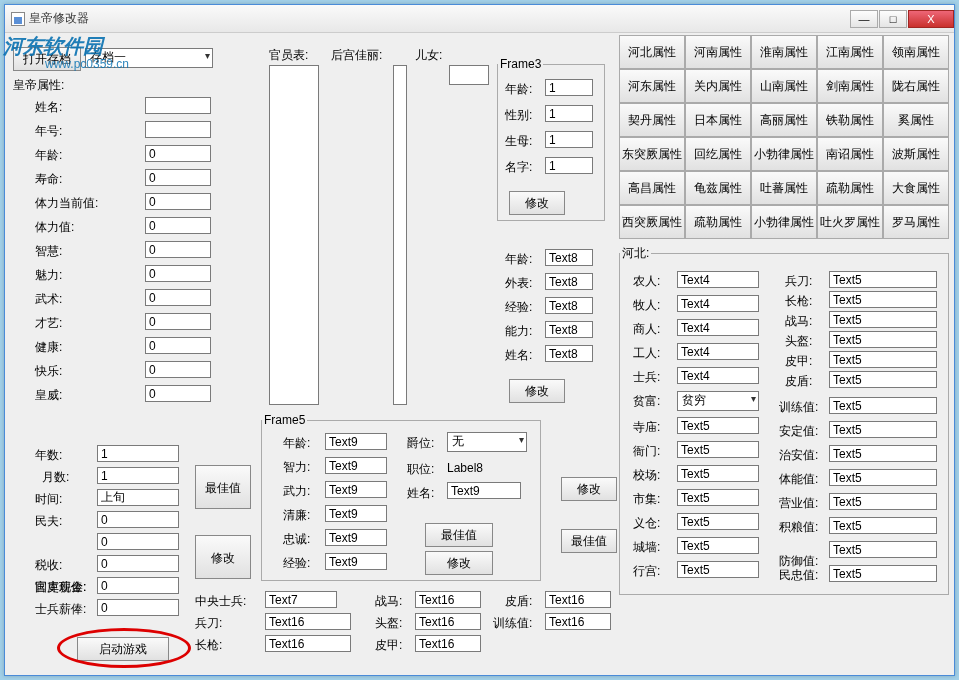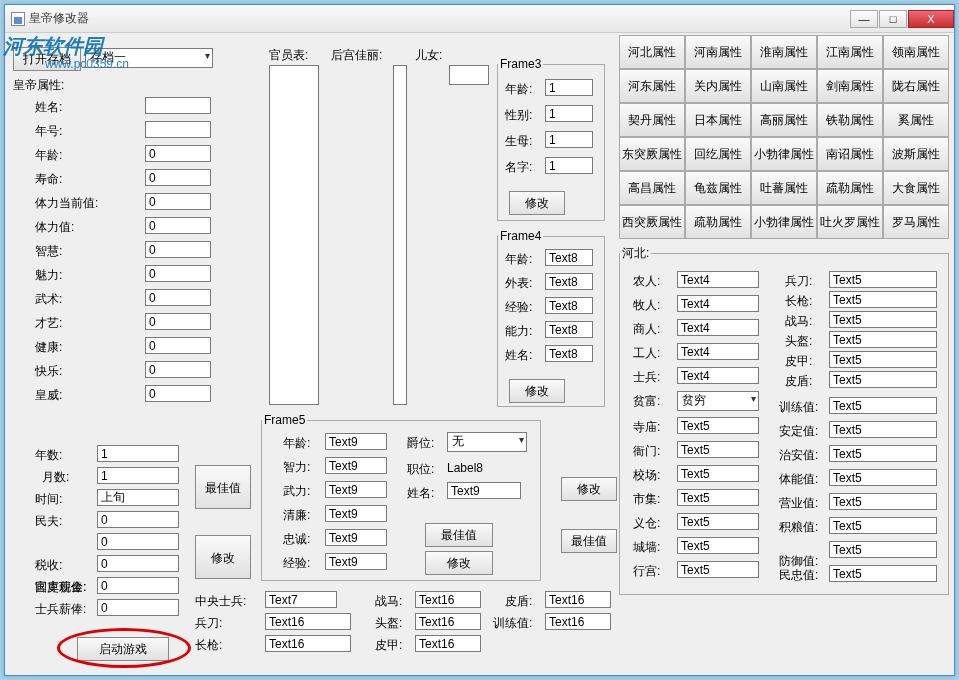--- a/index.html
+++ b/index.html
@@ -63,23 +63,20 @@
     <div class="list" style="left:388px; top:32px; width:14px; height:340px;"></div>
     <div class="lbl" style="left:410px; top:14px;">儿女:</div>
     <div class="list" style="left:444px; top:32px; width:40px; height:20px;"></div>
 
     <fieldset style="left:492px; top:24px; width:108px; height:164px;">
       <legend>Frame3</legend>
     </fieldset>
     <div id="f3"></div>
     <div class="btn" style="left:504px; top:158px; width:56px;">修改</div>
 
-    <fieldset style="left:492px; top:196px; width:108px; height:178px;">
-      <legend>Frame4</legend>
-    </fieldset>
     <div id="f4"></div>
     <div class="btn" style="left:504px; top:346px; width:56px;">修改</div>
 
     <fieldset style="left:256px; top:380px; width:280px; height:168px;">
       <legend>Frame5</legend>
     </fieldset>
     <div id="f5L"></div>
     <div class="lbl" style="left:402px; top:402px;">爵位:</div>
     <div class="combo" style="left:442px; top:399px; width:80px;"><span style="padding-left:4px">无</span></div>
     <div class="lbl" style="left:402px; top:428px;">职位:</div>

